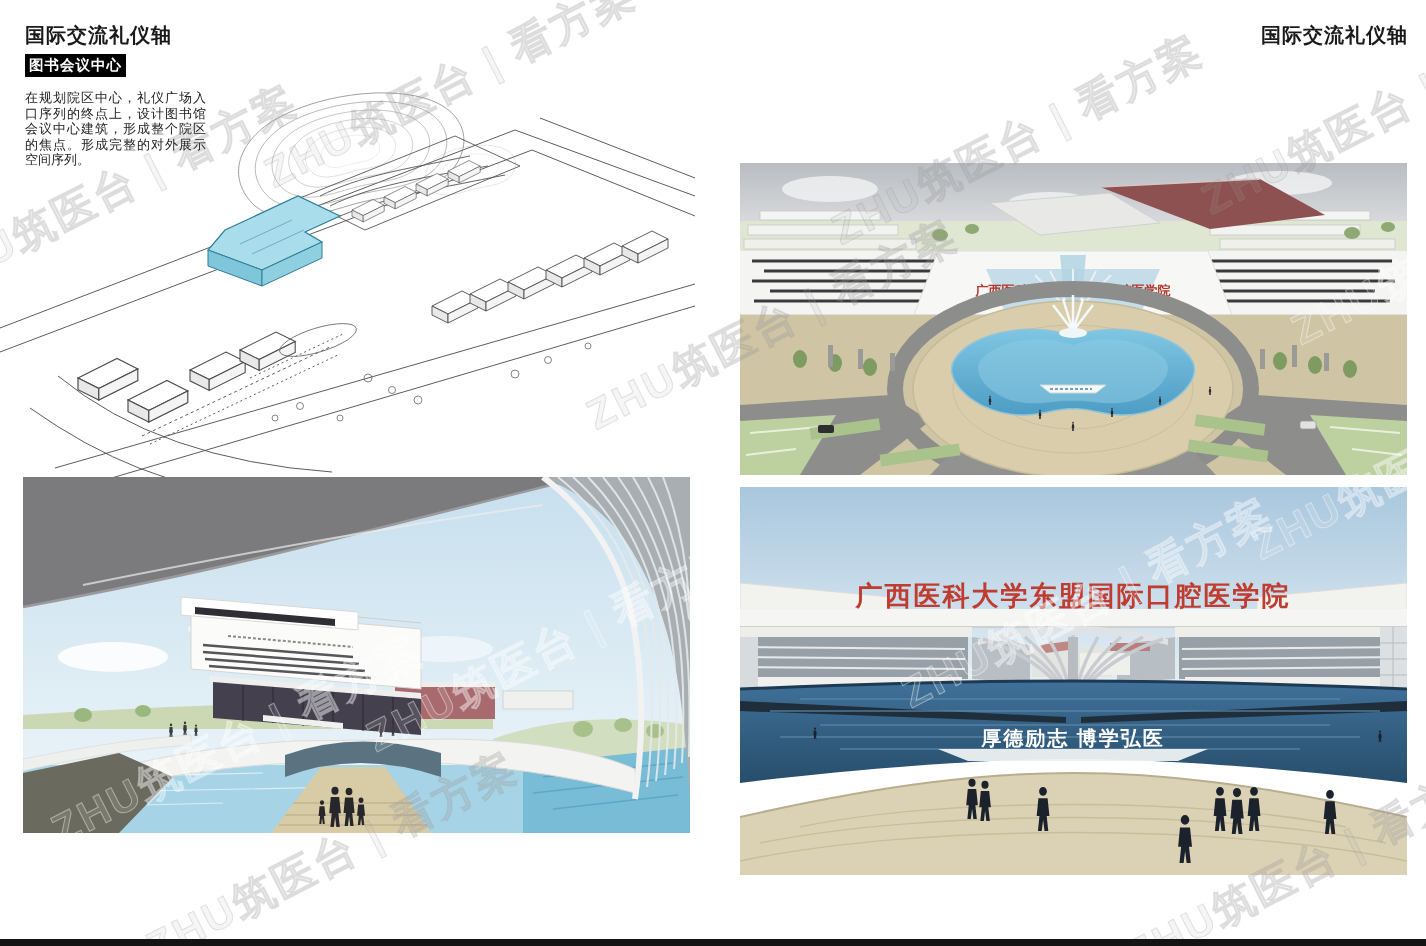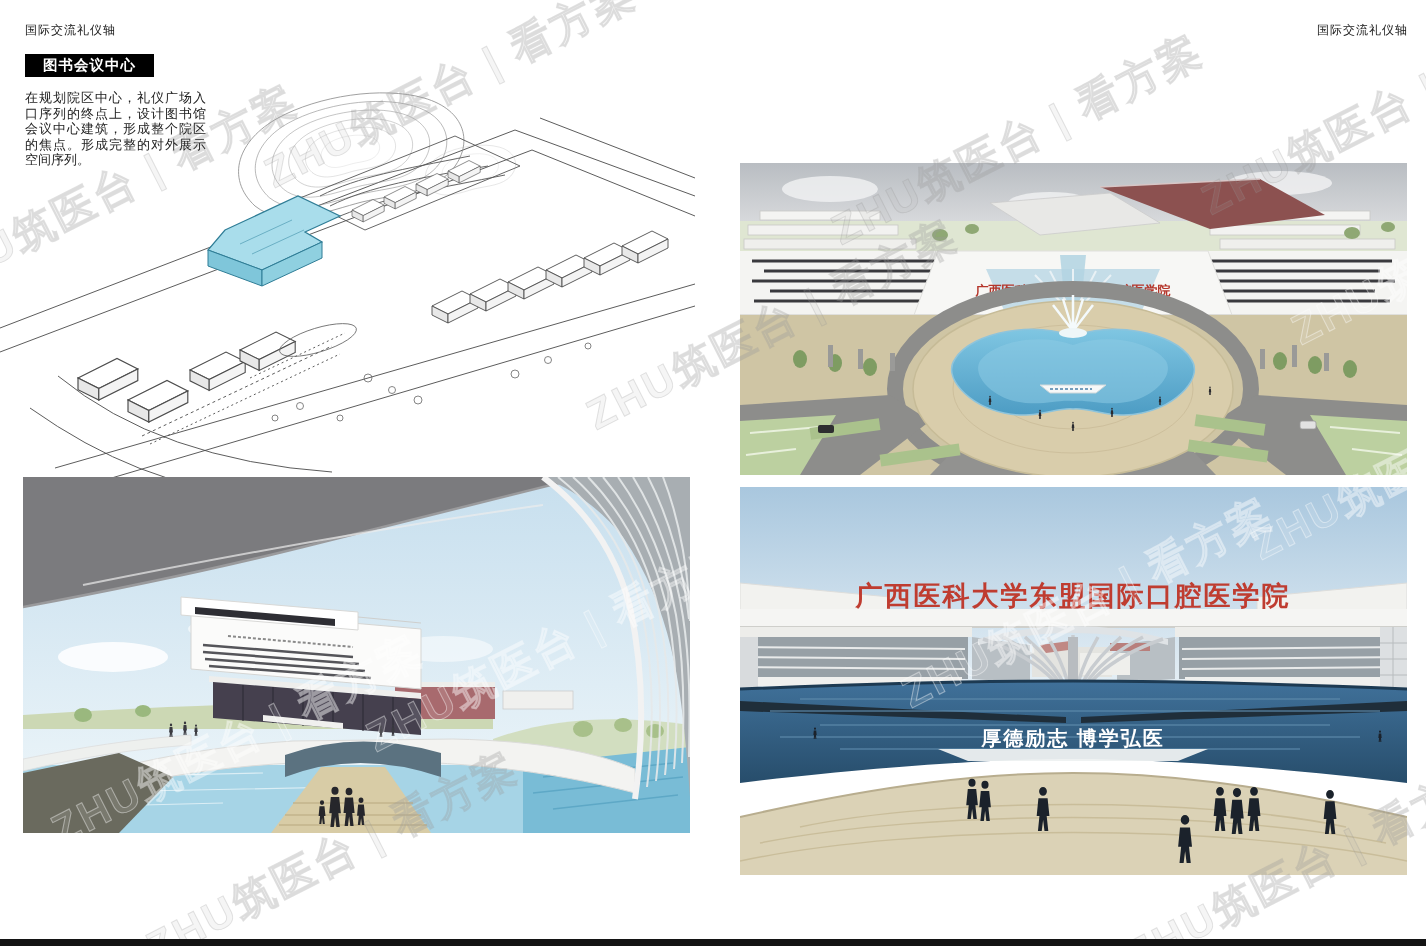--- a/index.html
+++ b/index.html
@@ -1,24 +1,24 @@
 <!DOCTYPE html>
 <html><head>
 <meta charset="utf-8">
 <style>
   html,body{margin:0;padding:0;background:#888;}
   #page{position:relative;width:1426px;height:946px;background:#ffffff;overflow:hidden;
         font-family:"Liberation Sans","DejaVu Sans",sans-serif;}
   .panel{position:absolute;z-index:1;}
   
-  .title{position:absolute;z-index:7;font-size:12px;font-weight:normal;color:#1a1a1a;letter-spacing:1px;}
+  .title{position:absolute;z-index:7;font-size:20px;font-weight:bold;color:#1a1a1a;letter-spacing:1px;}
   #title-left{left:25px;top:22px;}
   #title-right{right:18px;top:22px;}
   #section-label{position:absolute;z-index:7;left:25px;top:54px;background:#000;color:#fff;
-                 font-size:14.5px;font-weight:bold;padding:2px 18px;letter-spacing:1px;}
+                 font-size:14.5px;font-weight:bold;padding:2px 4px;letter-spacing:1px;}
   #description{position:absolute;z-index:7;left:25px;top:90px;width:181px;font-size:13px;
                line-height:15.6px;color:#222;text-align:justify;}
   
   .wm{position:absolute;z-index:6;white-space:nowrap;font-weight:800;font-size:42px;
       letter-spacing:3px;transform:rotate(-27deg);transform-origin:0 50%;pointer-events:none;}
   .wm-gray{color:rgba(170,170,170,0.12);-webkit-text-stroke:1px rgba(150,150,150,0.26);}
   .wm-white{color:rgba(255,255,255,0.10);-webkit-text-stroke:1px rgba(255,255,255,0.42);}
   #bottom-bar{position:absolute;z-index:8;left:0;top:939px;width:1426px;height:7px;background:#141414;}
   svg{display:block;}
 </style>

